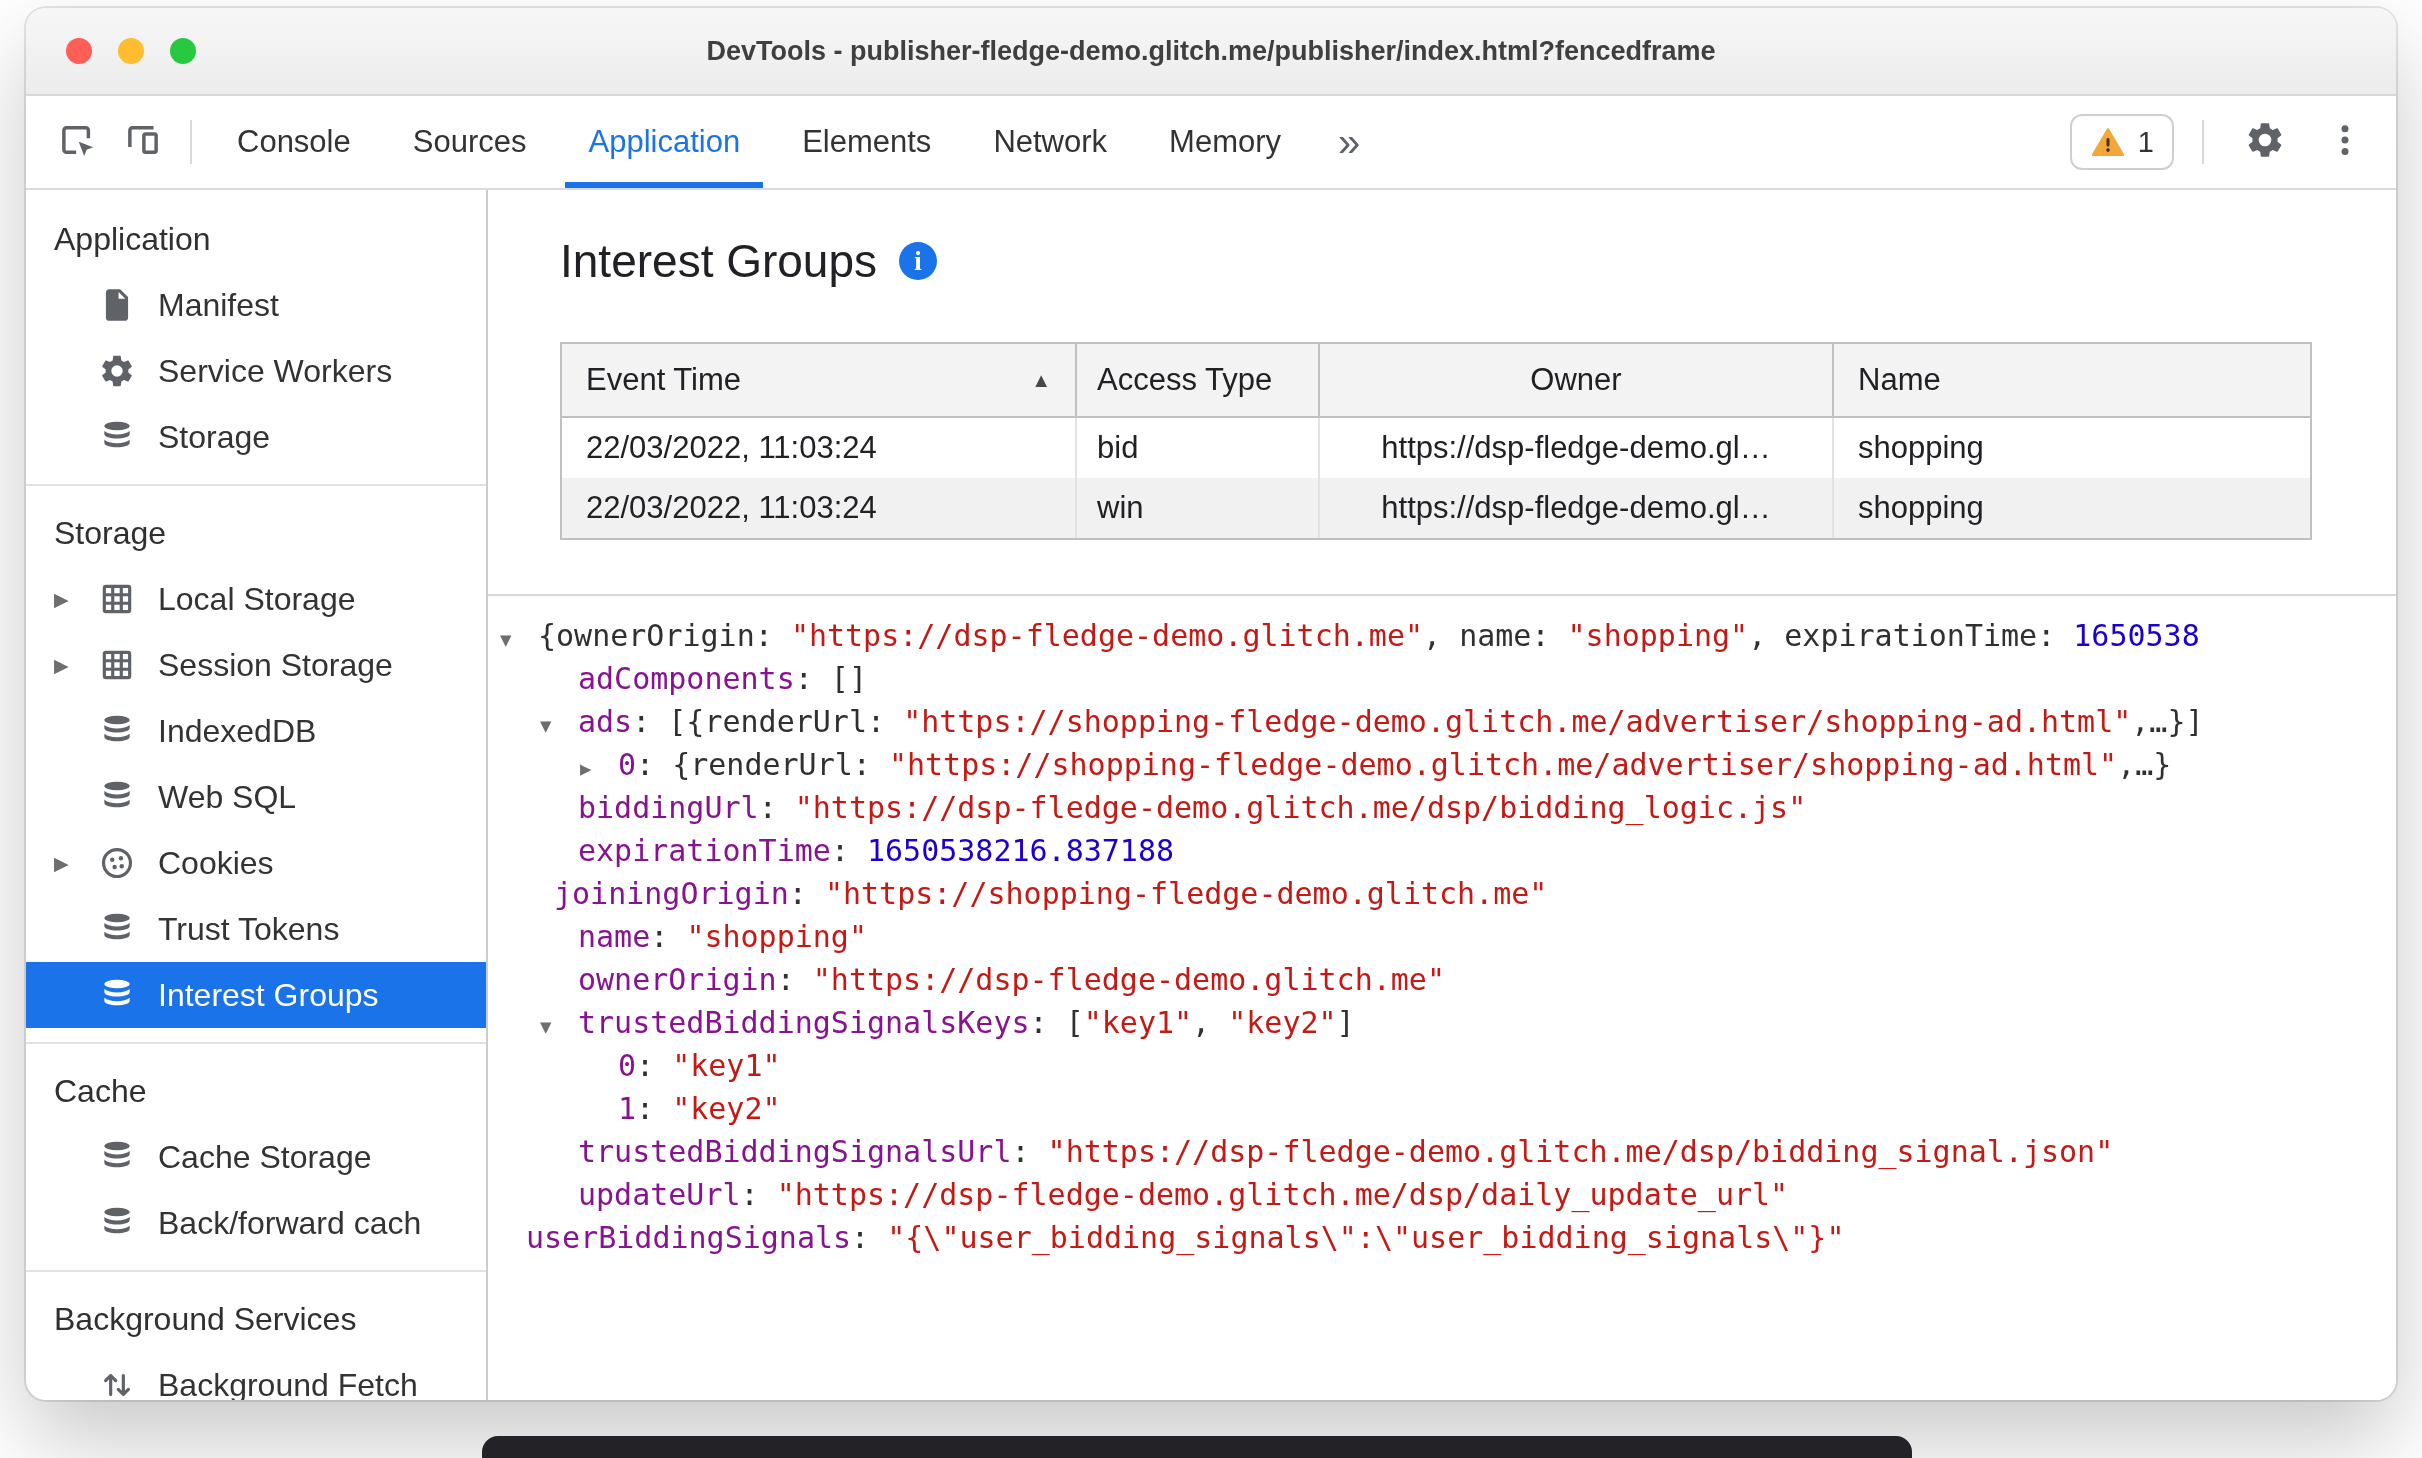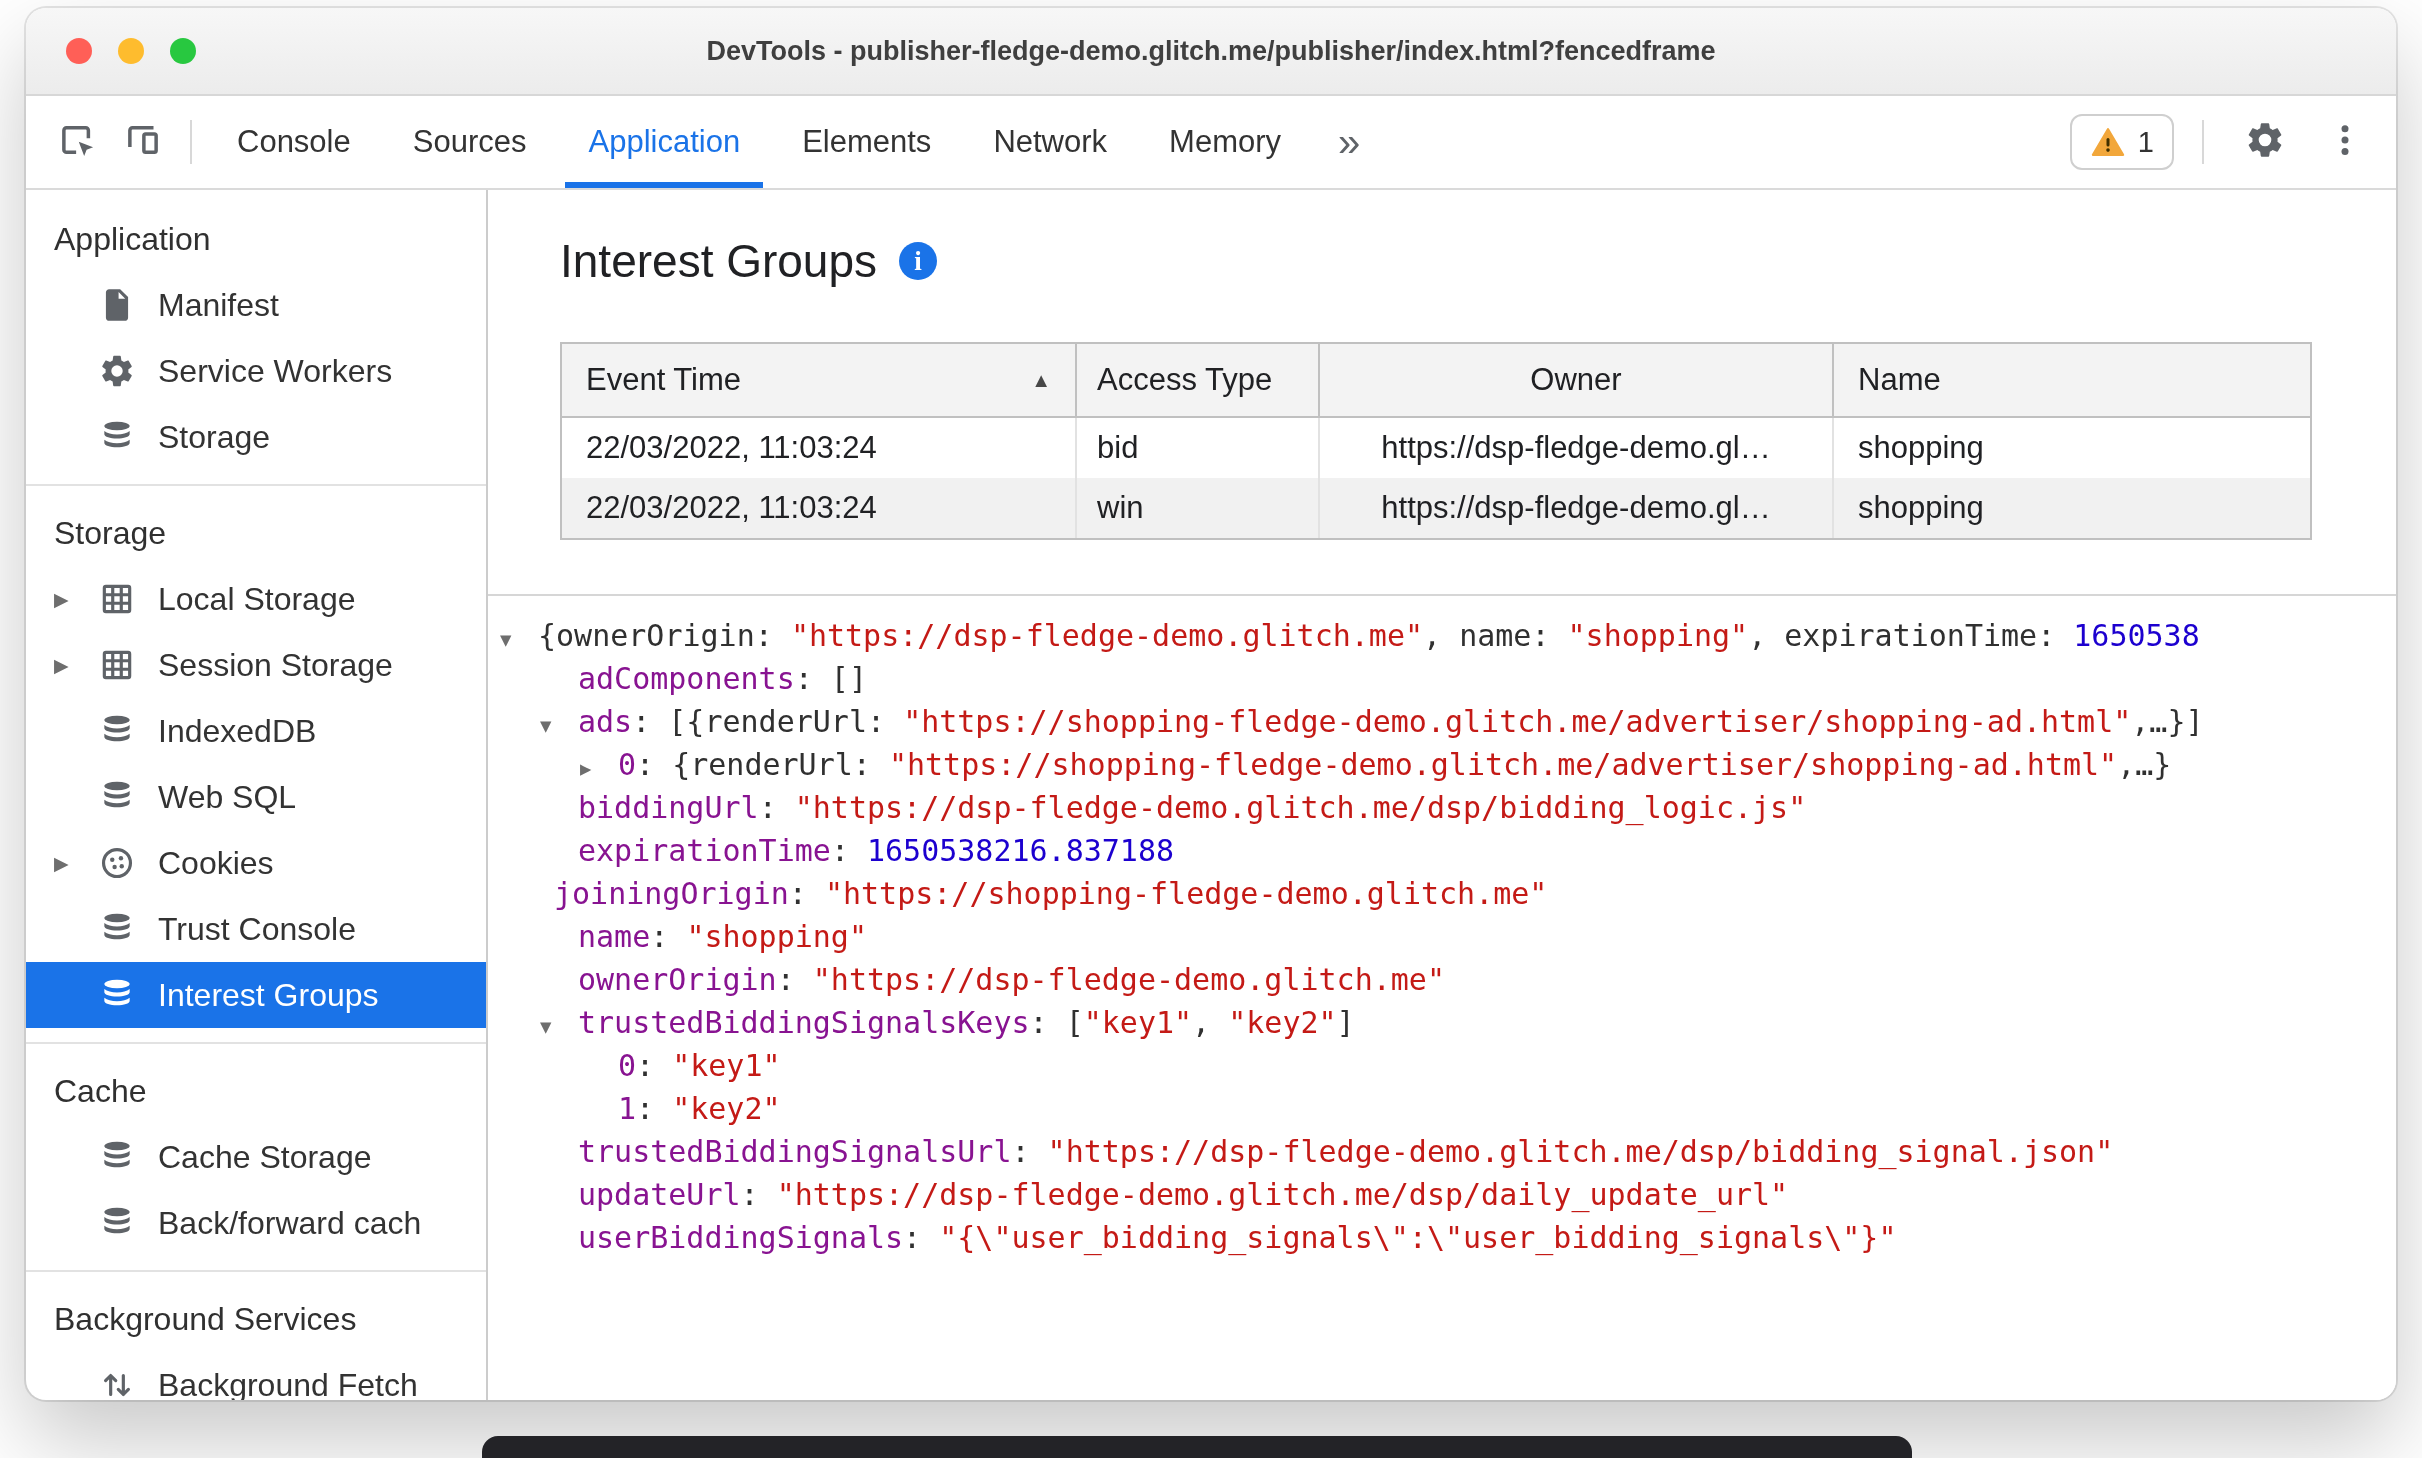--- a/index.html
+++ b/index.html
@@ -257,21 +257,21 @@
             </div>
             <div class="sb-item">
               <span class="sb-tri"></span>
               <span class="sb-icon">
                 <svg viewBox="0 0 24 24" fill="currentColor">
                   <ellipse cx="12" cy="5" rx="8" ry="2.7"></ellipse>
                   <path d="M4 8.2c1.7 1.4 4.6 2.2 8 2.2s6.3-.8 8-2.2v2.1c0 1.5-3.6 2.7-8 2.7s-8-1.2-8-2.7z"></path>
                   <path d="M4 13.7c1.7 1.4 4.6 2.2 8 2.2s6.3-.8 8-2.2v2.1c0 1.5-3.6 2.7-8 2.7s-8-1.2-8-2.7z"></path>
                 </svg>
               </span>
-              <span class="sb-label">Trust Console</span>
+              <span class="sb-label">Trust Tokens</span>
             </div>
             <div class="sb-item selected">
               <span class="sb-tri"></span>
               <span class="sb-icon">
                 <svg viewBox="0 0 24 24" fill="currentColor">
                   <ellipse cx="12" cy="5" rx="8" ry="2.7"></ellipse>
                   <path d="M4 8.2c1.7 1.4 4.6 2.2 8 2.2s6.3-.8 8-2.2v2.1c0 1.5-3.6 2.7-8 2.7s-8-1.2-8-2.7z"></path>
                   <path d="M4 13.7c1.7 1.4 4.6 2.2 8 2.2s6.3-.8 8-2.2v2.1c0 1.5-3.6 2.7-8 2.7s-8-1.2-8-2.7z"></path>
                 </svg>
               </span>
@@ -362,20 +362,20 @@
             <div class="tree-row" style="padding-left: 52px;"><span class="tree-marker"></span><span class="seg-key">biddingUrl</span><span class="seg-plain">: </span><span class="seg-str">"https://dsp-fledge-demo.glitch.me/dsp/bidding_logic.js"</span></div>
             <div class="tree-row" style="padding-left: 52px;"><span class="tree-marker"></span><span class="seg-key">expirationTime</span><span class="seg-plain">: </span><span class="seg-num">1650538216.837188</span></div>
             <div class="tree-row" style="padding-left: 28px;"><span class="tree-marker"></span><span class="seg-key">joiningOrigin</span><span class="seg-plain">: </span><span class="seg-str">"https://shopping-fledge-demo.glitch.me"</span></div>
             <div class="tree-row" style="padding-left: 52px;"><span class="tree-marker"></span><span class="seg-key">name</span><span class="seg-plain">: </span><span class="seg-str">"shopping"</span></div>
             <div class="tree-row" style="padding-left: 52px;"><span class="tree-marker"></span><span class="seg-key">ownerOrigin</span><span class="seg-plain">: </span><span class="seg-str">"https://dsp-fledge-demo.glitch.me"</span></div>
             <div class="tree-row" style="padding-left: 52px;"><span class="tree-marker">▼</span><span class="seg-key">trustedBiddingSignalsKeys</span><span class="seg-plain">: [</span><span class="seg-str">"key1"</span><span class="seg-plain">, </span><span class="seg-str">"key2"</span><span class="seg-plain">]</span></div>
             <div class="tree-row" style="padding-left: 92px;"><span class="tree-marker"></span><span class="seg-key">0</span><span class="seg-plain">: </span><span class="seg-str">"key1"</span></div>
             <div class="tree-row" style="padding-left: 92px;"><span class="tree-marker"></span><span class="seg-key">1</span><span class="seg-plain">: </span><span class="seg-str">"key2"</span></div>
             <div class="tree-row" style="padding-left: 52px;"><span class="tree-marker"></span><span class="seg-key">trustedBiddingSignalsUrl</span><span class="seg-plain">: </span><span class="seg-str">"https://dsp-fledge-demo.glitch.me/dsp/bidding_signal.json"</span></div>
             <div class="tree-row" style="padding-left: 52px;"><span class="tree-marker"></span><span class="seg-key">updateUrl</span><span class="seg-plain">: </span><span class="seg-str">"https://dsp-fledge-demo.glitch.me/dsp/daily_update_url"</span></div>
-            <div class="tree-row" style="padding-left: 52px;"><span class="tree-marker"></span><span class="seg-key">userBiddingSignals</span><span class="seg-plain">: </span><span class="seg-str">"{\"user_bidding_signals\":\"user_bidding_signals\"}"</span></div>
+            <div class="tree-row" style=""><span class="tree-marker"></span><span class="seg-key">userBiddingSignals</span><span class="seg-plain">: </span><span class="seg-str">"{\"user_bidding_signals\":\"user_bidding_signals\"}"</span></div>
           </div>
       </div>
     </div>
   </div>
 
   <div class="dock-hint"></div>
 </div>
 
 </body></html>

